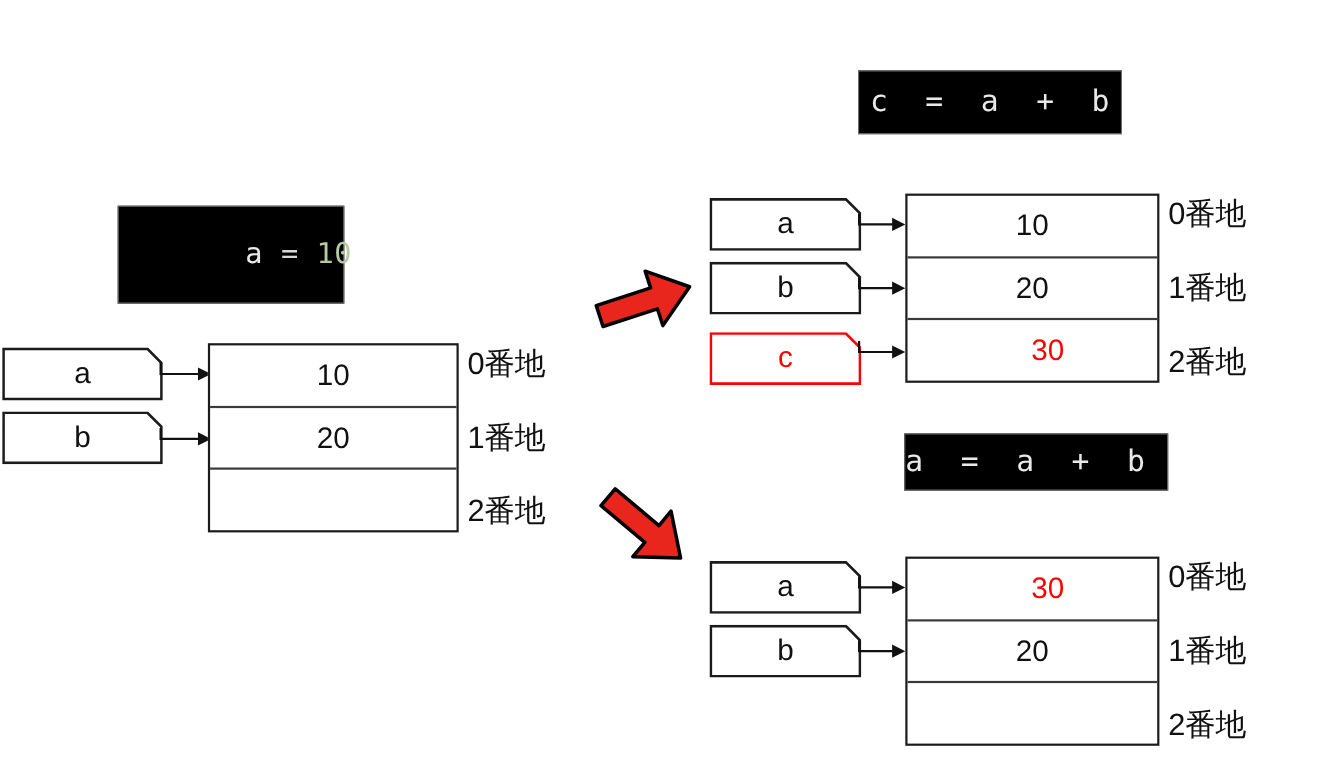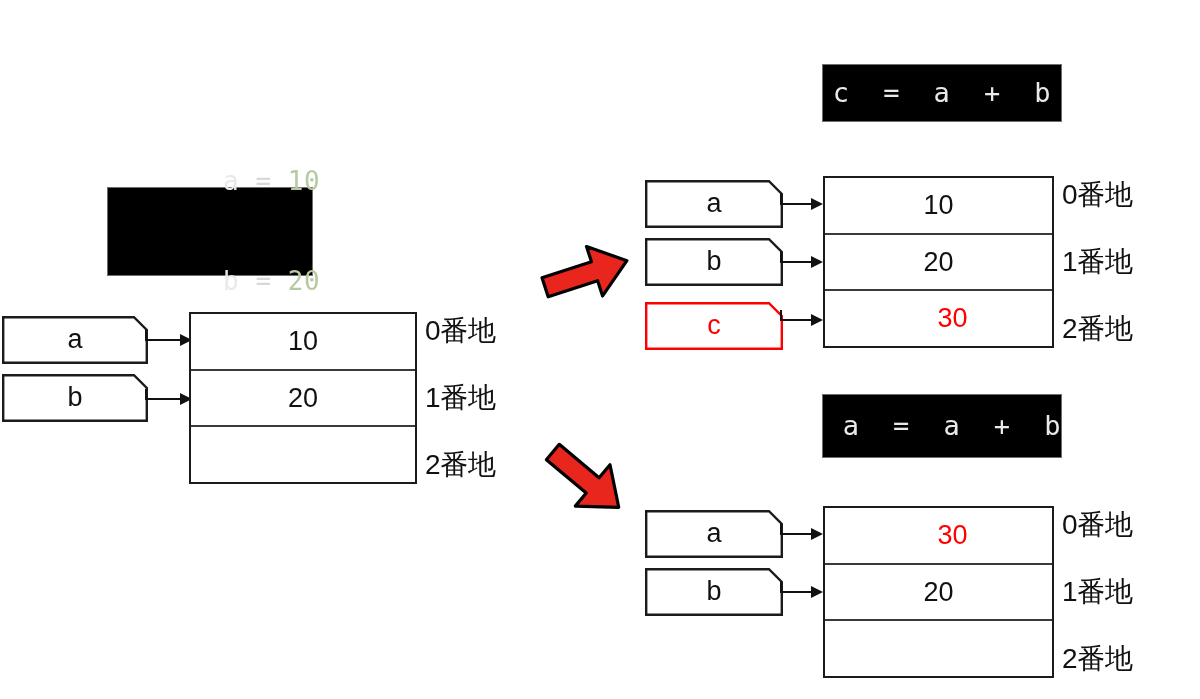--- a/index.html
+++ b/index.html
@@ -114,30 +114,27 @@
 </style>
 </head>
 <body>
 
 <div id="stage">
 
   <div class="code-block" style="left:107px; top:187px; width:206px; height:89px; padding:12px 0 12px 18px; font-size:26px;">
     <div class="code-line">
       <span class="tok-name">a</span><span class="tok-op">&nbsp;</span><span class="tok-op">=</span><span>&nbsp;</span><span class="tok-num">10</span>
     </div>
-    <div class="code-line">
-      <span class="tok-name">b</span><span class="tok-op">&nbsp;</span><span class="tok-op">=</span><span>&nbsp;</span><span class="tok-num">20</span>
-    </div>
-  </div>
-
-  <div class="code-block" style="left:822px; top:64px; width:240px; height:58px; align-items:center; font-size:27px;">
+  </div>
+
+  <div class="code-block" style="left:780px; top:64px; width:240px; height:58px; align-items:center; font-size:27px;">
     <div class="code-line tok-name">c  =  a  +  b</div>
   </div>
 
-  <div class="code-block" style="left:822px; top:394px; width:240px; height:64px; align-items:flex-end; font-size:27px;">
+  <div class="code-block" style="left:822px; top:394px; width:240px; height:52px; align-items:flex-start; font-size:27px;">
     <div class="code-line tok-name">a  =  a  +  b</div>
   </div>
 
   <div class="var-card" style="left:2px; top:316px; width:146px; height:48px;">
     <svg class="vc-shape" viewBox="0 0 146 48" preserveAspectRatio="none">
       <path d="M1.2,1.2 L132,1.2 L144.8,14 L144.8,46.8 L1.2,46.8 Z" fill="#ffffff" stroke="#1b1b1b" stroke-width="2.4"></path>
     </svg>
     <span class="vc-label">a</span>
   </div>
 

